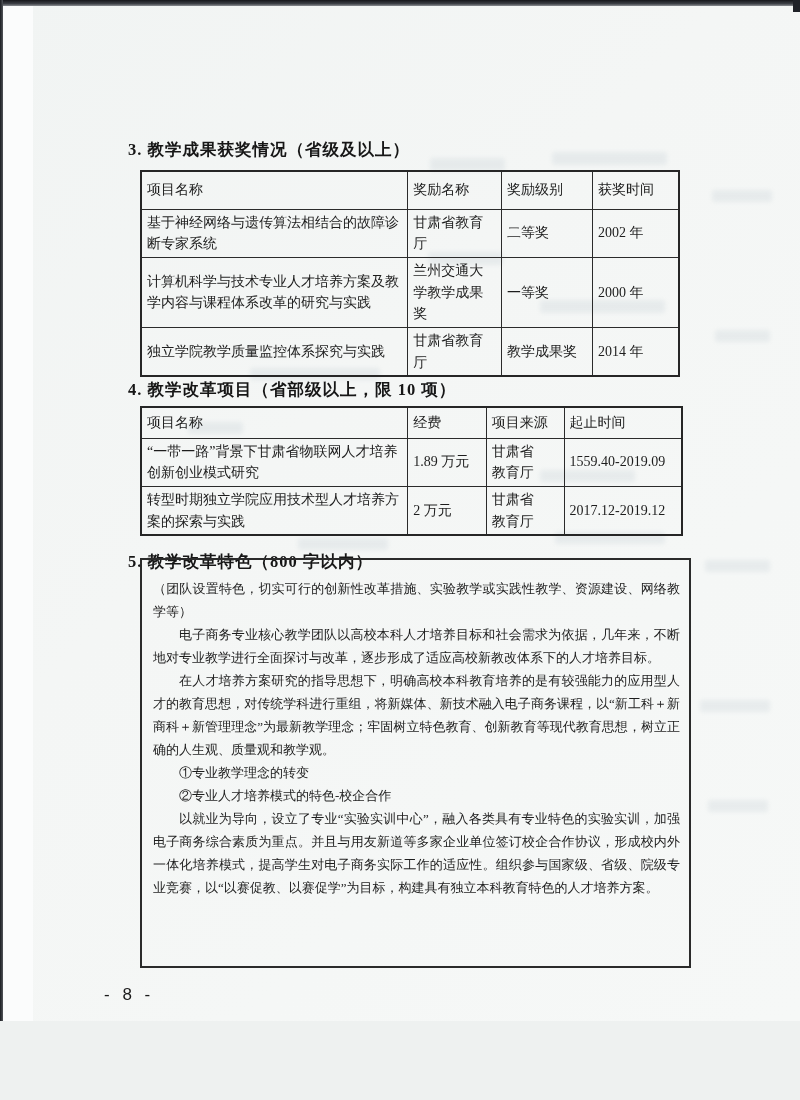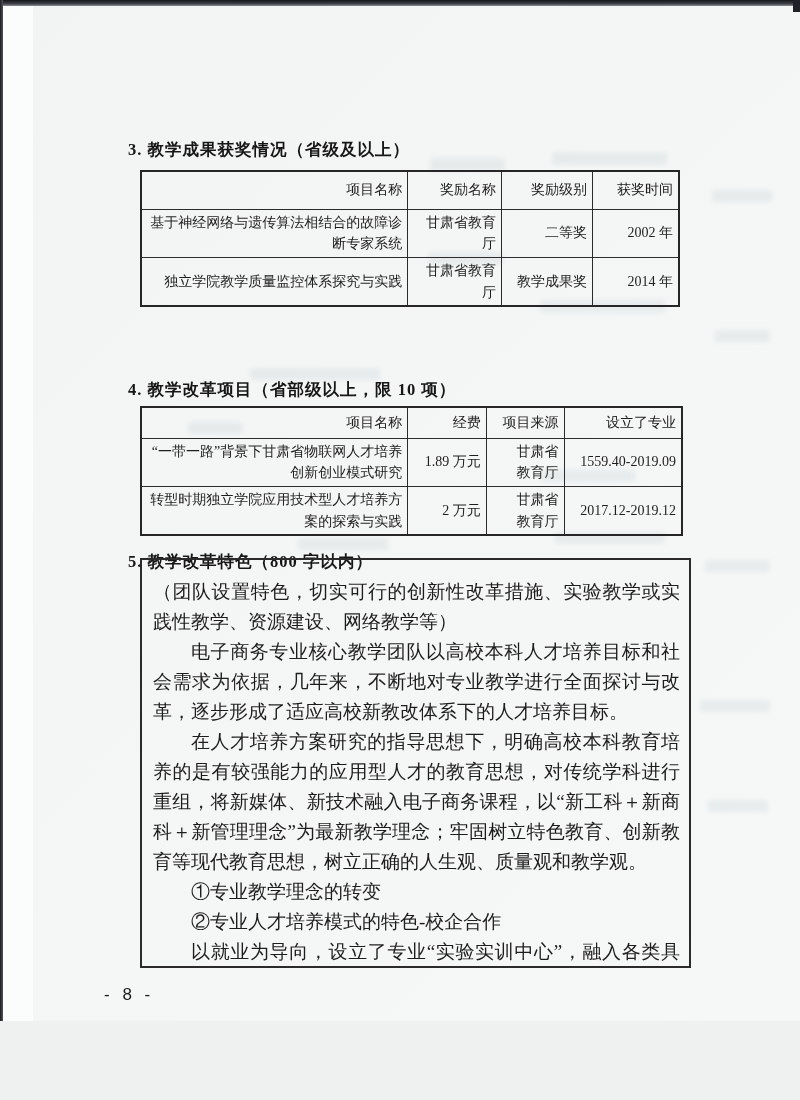--- a/index.html
+++ b/index.html
@@ -58,21 +58,21 @@
   table.doc-table {
     position: absolute;
     border-collapse: collapse;
     table-layout: fixed;
     background: transparent;
   }
   #table1 { left: 140px; top: 170px; width: 540px; }
   #table2 { left: 140px; top: 406px; width: 543px; }
   .doc-table th, .doc-table td {
     border: 1.2px solid #2b2b2b;
-    text-align: right;
+    text-align: left;
     vertical-align: middle;
     font-size: 14px;
     font-weight: normal;
     line-height: 1.55;
     padding: 2px 5px;
     color: #1d1d1d;
   }
   .doc-table { border: 2px solid #262626; }
   .prewrap { white-space: pre-line; }
   #table1 tr.hdr  { height: 38px; }
@@ -84,22 +84,22 @@
 
   .feature-box {
     position: absolute;
     left: 140px; top: 558px;
     width: 551px; height: 410px;
     border: 2px solid #2b2b2b;
     padding: 17px 9px 0 11px;
     overflow: hidden;
   }
   .feature-box p {
-    font-size: 19px;
-    line-height: 30px;
+    font-size: 13px;
+    line-height: 23px;
     text-align: justify;
     color: #1d1d1d;
   }
   .feature-box p.indent { text-indent: 2em; }
 
   .page-number {
     position: absolute;
     left: 104px; top: 985px;
     font-size: 17px;
     letter-spacing: 4px;
@@ -148,20 +148,28 @@
       <th>奖励级别</th>
       <th>获奖时间</th>
     </tr>
     <tr class="r1">
       <td>基于神经网络与遗传算法相结合的故障诊断专家系统</td>
       <td class="prewrap">甘肃省教育
 厅</td>
       <td>二等奖</td>
       <td>2002 年</td>
     </tr>
+    <tr class="r2">
+      <td>计算机科学与技术专业人才培养方案及教学内容与课程体系改革的研究与实践</td>
+      <td class="prewrap">兰州交通大
+学教学成果
+奖</td>
+      <td>一等奖</td>
+      <td>2000 年</td>
+    </tr>
     <tr class="r3">
       <td>独立学院教学质量监控体系探究与实践</td>
       <td class="prewrap">甘肃省教育
 厅</td>
       <td>教学成果奖</td>
       <td>2014 年</td>
     </tr>
   </tbody>
     </table>
 
@@ -172,21 +180,21 @@
       <col style="width:49.3%">
         <col style="width:14.5%">
         <col style="width:14.4%">
         <col style="width:21.8%">
     </colgroup>
     <tbody>
         <tr class="hdr">
       <th>项目名称</th>
       <th>经费</th>
       <th>项目来源</th>
-      <th>设立了专业</th>
+      <th>起止时间</th>
     </tr>
     <tr class="r1">
       <td>“一带一路”背景下甘肃省物联网人才培养创新创业模式研究</td>
       <td>1.89 万元</td>
       <td class="prewrap">甘肃省
 教育厅</td>
       <td>1559.40-2019.09</td>
     </tr>
     <tr class="r2">
       <td>转型时期独立学院应用技术型人才培养方案的探索与实践</td>

